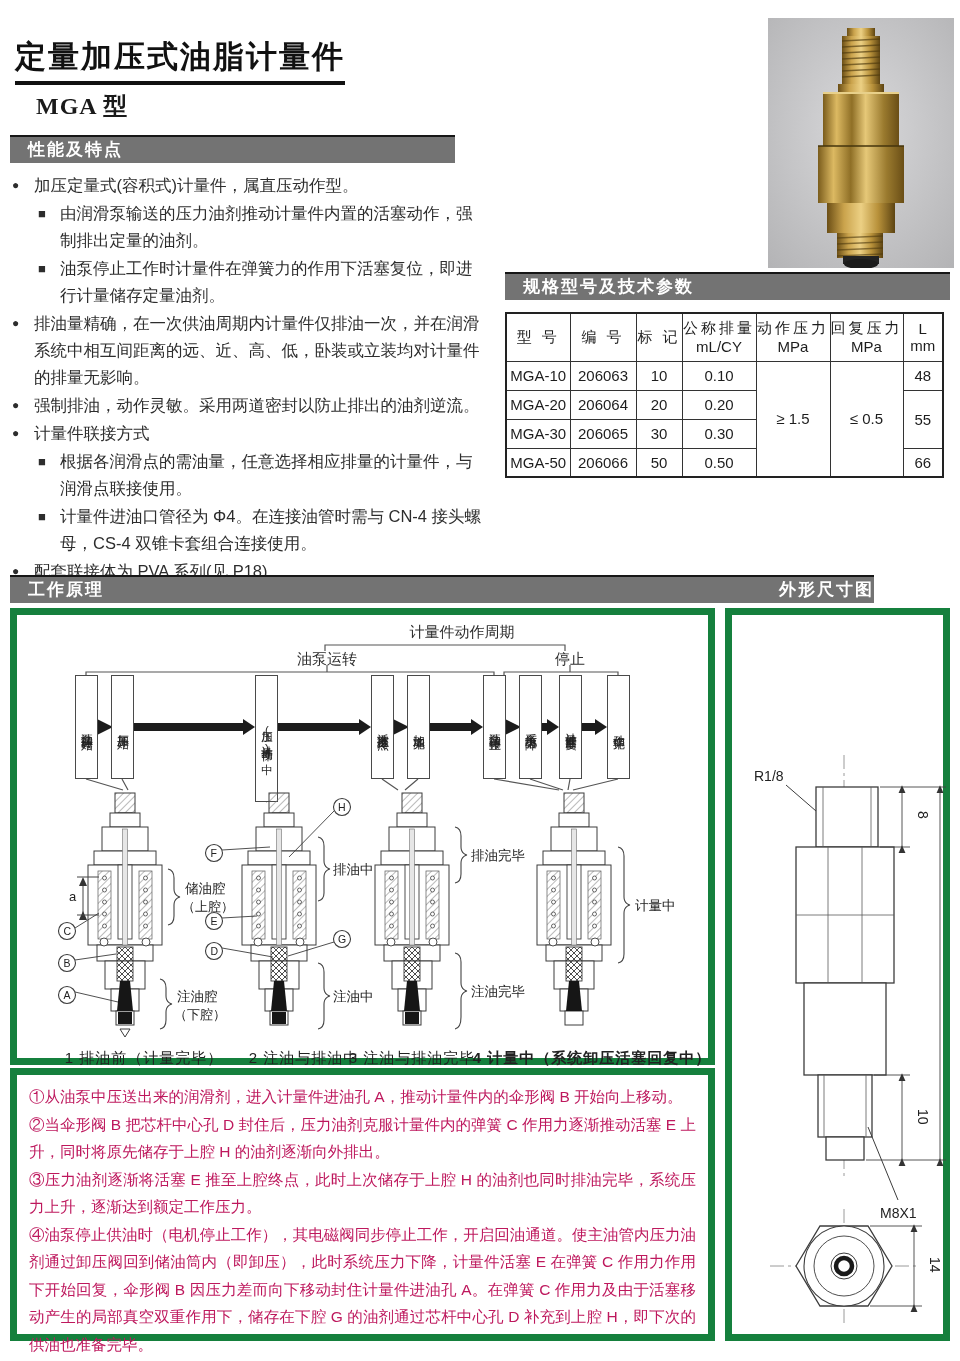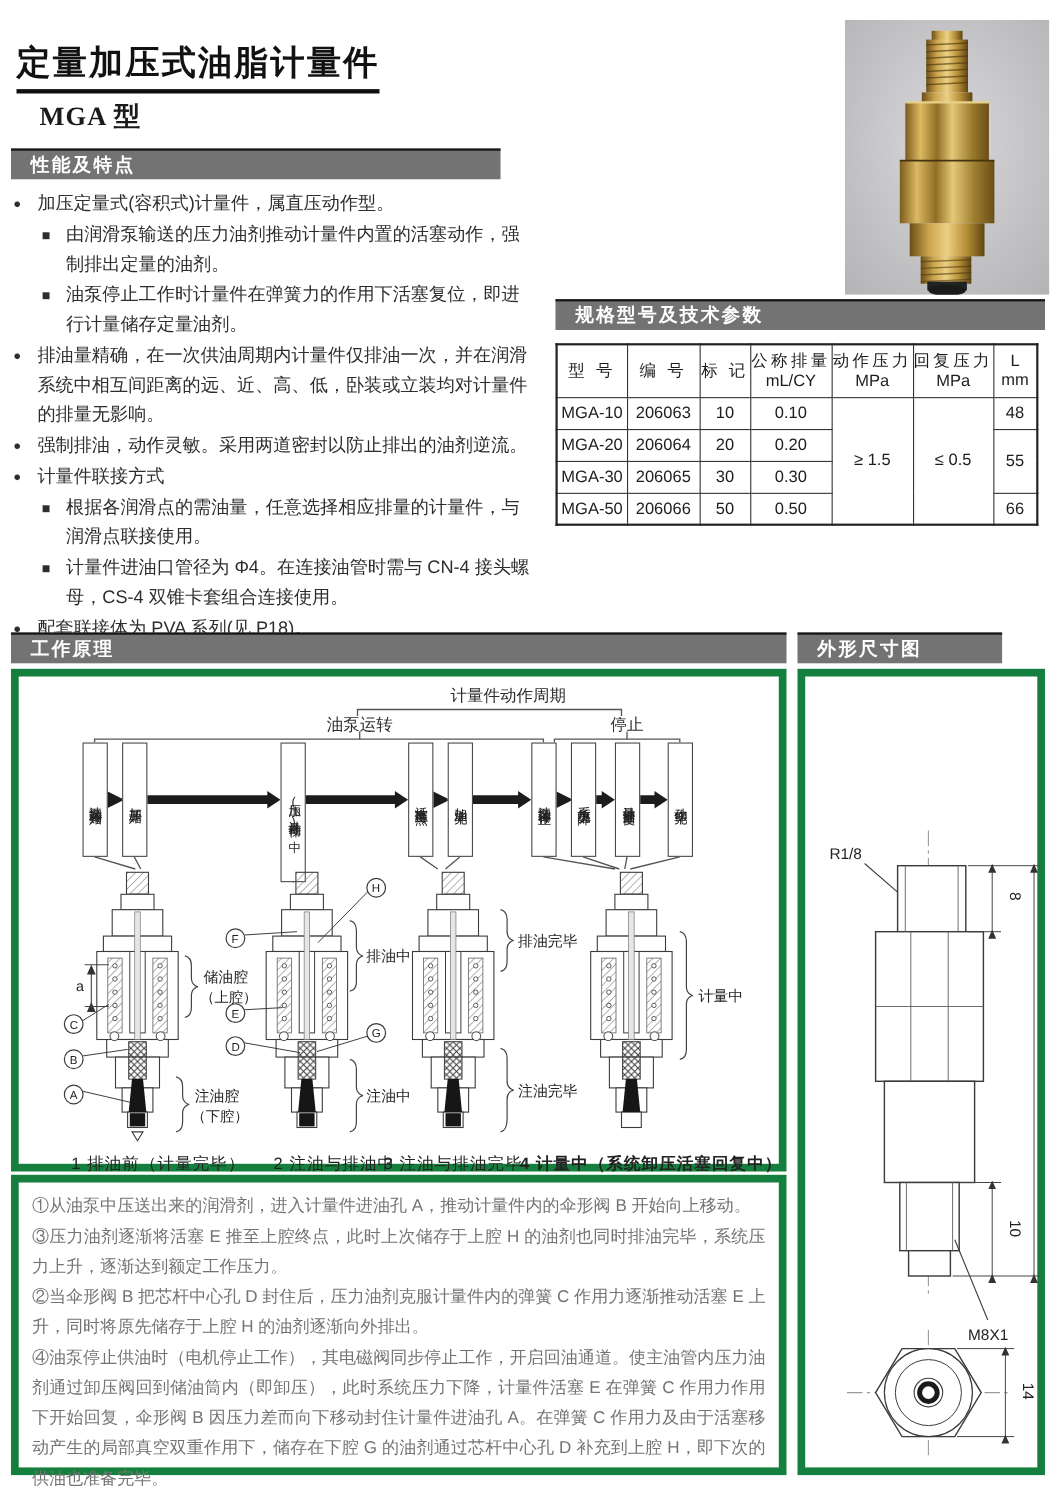--- a/index.html
+++ b/index.html
@@ -18,21 +18,21 @@
   table.spec th, table.spec td { border:1px solid #333; text-align:center; vertical-align:middle; font-weight:normal; padding:0; }
   table.spec { border:2px solid #222; }
   table.spec th { letter-spacing:3px; }
   table.spec .u { letter-spacing:0; }
   .box { border:7px solid #15803d; background:#fff; }
   .fbox { position:absolute; width:23px; border:1px solid #4a4a4a; background:#fff;
           writing-mode:vertical-rl; text-orientation:upright; font-size:12px; letter-spacing:1px;
           display:flex; align-items:center; justify-content:center; color:#222; }
   .flabel { position:absolute; font-size:15px; color:#2d2d2d; text-align:center; }
   .cap { position:absolute; font-size:15px; color:#222; text-align:center; letter-spacing:1px; }
-  .para { font-size:15.5px; line-height:27.5px; color:#737373; padding:8px 12px 0 12px; text-align:justify; }
+  .para { font-size:15.5px; line-height:27.5px; color:#be185d; padding:8px 12px 0 12px; text-align:justify; }
   svg text { font-family:"Liberation Sans",sans-serif; }
 </style>
 </head>
 <body>
 
 <svg width="0" height="0" style="position:absolute" aria-hidden="true">
   <defs>
     <pattern id="hatch" width="5" height="5" patternUnits="userSpaceOnUse" patternTransform="rotate(45)">
       <line x1="0" y1="0" x2="0" y2="5" stroke="#808080" stroke-width="1.1"></line>
     </pattern>
@@ -370,27 +370,27 @@
 
   <div class="cap" style="left:27px; top:434px; width:200px;">1 排油前（计量完毕）</div>
   <div class="cap" style="left:187px; top:434px; width:200px;">2 注油与排油中</div>
   <div class="cap" style="left:295px; top:434px; width:200px;">3 注油与排油完毕</div>
   <div class="cap" style="left:450px; top:434px; width:250px;font-weight:bold;">4 计量中（系统卸压活塞回复中）</div>
 </div>
 
 <div class="abs box" style="left:10px; top:1068px; width:705px; height:273px;">
   <div class="para">
     <div>①从油泵中压送出来的润滑剂，进入计量件进油孔 A，推动计量件内的伞形阀 B 开始向上移动。</div>
+    <div>②当伞形阀 B 把芯杆中心孔 D 封住后，压力油剂克服计量件内的弹簧 C 作用力逐渐推动活塞 E 上升，同时将原先储存于上腔 H 的油剂逐渐向外排出。</div>
     <div>③压力油剂逐渐将活塞 E 推至上腔终点，此时上次储存于上腔 H 的油剂也同时排油完毕，系统压力上升，逐渐达到额定工作压力。</div>
-    <div>②当伞形阀 B 把芯杆中心孔 D 封住后，压力油剂克服计量件内的弹簧 C 作用力逐渐推动活塞 E 上升，同时将原先储存于上腔 H 的油剂逐渐向外排出。</div>
     <div>④油泵停止供油时（电机停止工作），其电磁阀同步停止工作，开启回油通道。使主油管内压力油剂通过卸压阀回到储油筒内（即卸压），此时系统压力下降，计量件活塞 E 在弹簧 C 作用力作用下开始回复，伞形阀 B 因压力差而向下移动封住计量件进油孔 A。在弹簧 C 作用力及由于活塞移动产生的局部真空双重作用下，储存在下腔 G 的油剂通过芯杆中心孔 D 补充到上腔 H，即下次的供油也准备完毕。</div>
   </div>
 </div>
 
-<div class="abs bar" style="left:725px; top:575px; width:186px; height:28px;">外形尺寸图</div>
+<div class="abs bar" style="left:688px; top:575px; width:186px; height:28px;text-align:right;">外形尺寸图</div>
 
 <div class="abs box" style="left:725px; top:608px; width:225px; height:733px;">
   <svg width="223" height="731" viewBox="0 0 223 731">
     <g stroke="#9a9a9a" stroke-width="1" stroke-dasharray="14 4 3 4">
       <line x1="112" y1="140" x2="112" y2="562"></line>
       <line x1="112" y1="594" x2="112" y2="708"></line>
       <line x1="38" y1="651" x2="186" y2="651"></line>
     </g>
     <g fill="#fff" stroke="#3c3c3c" stroke-width="1.3">
       <rect x="84" y="172" width="62" height="60"></rect>

